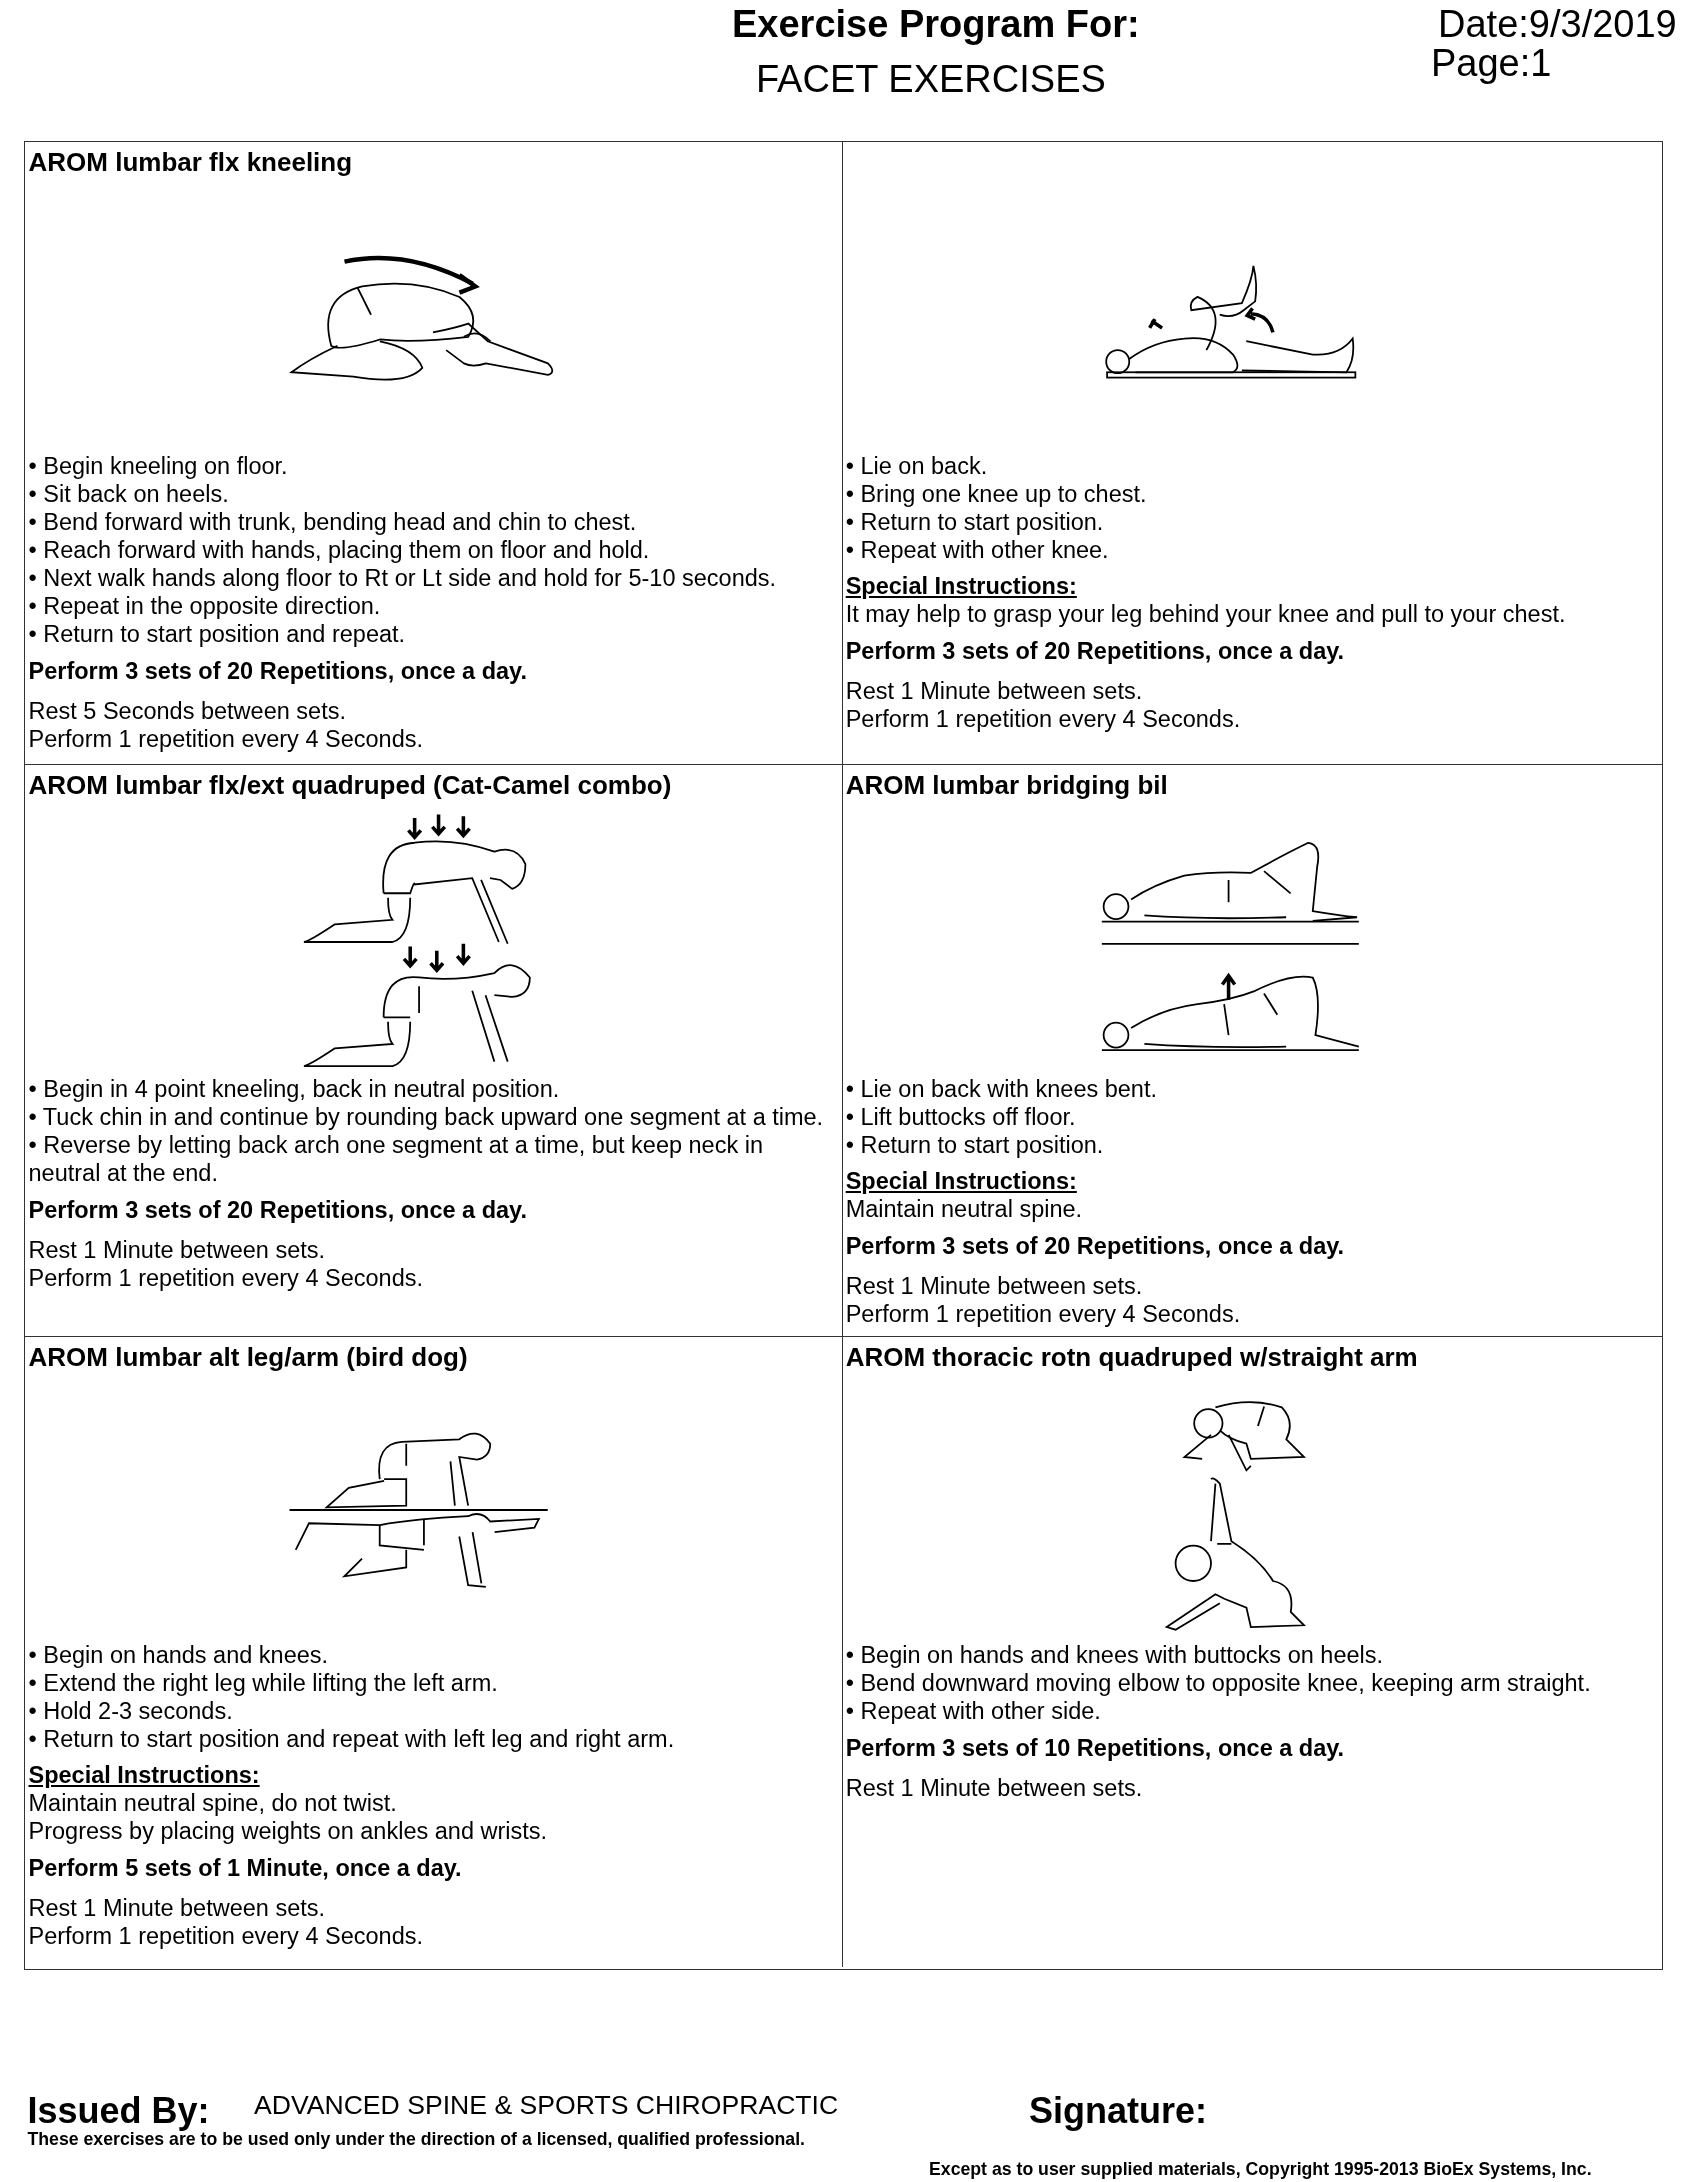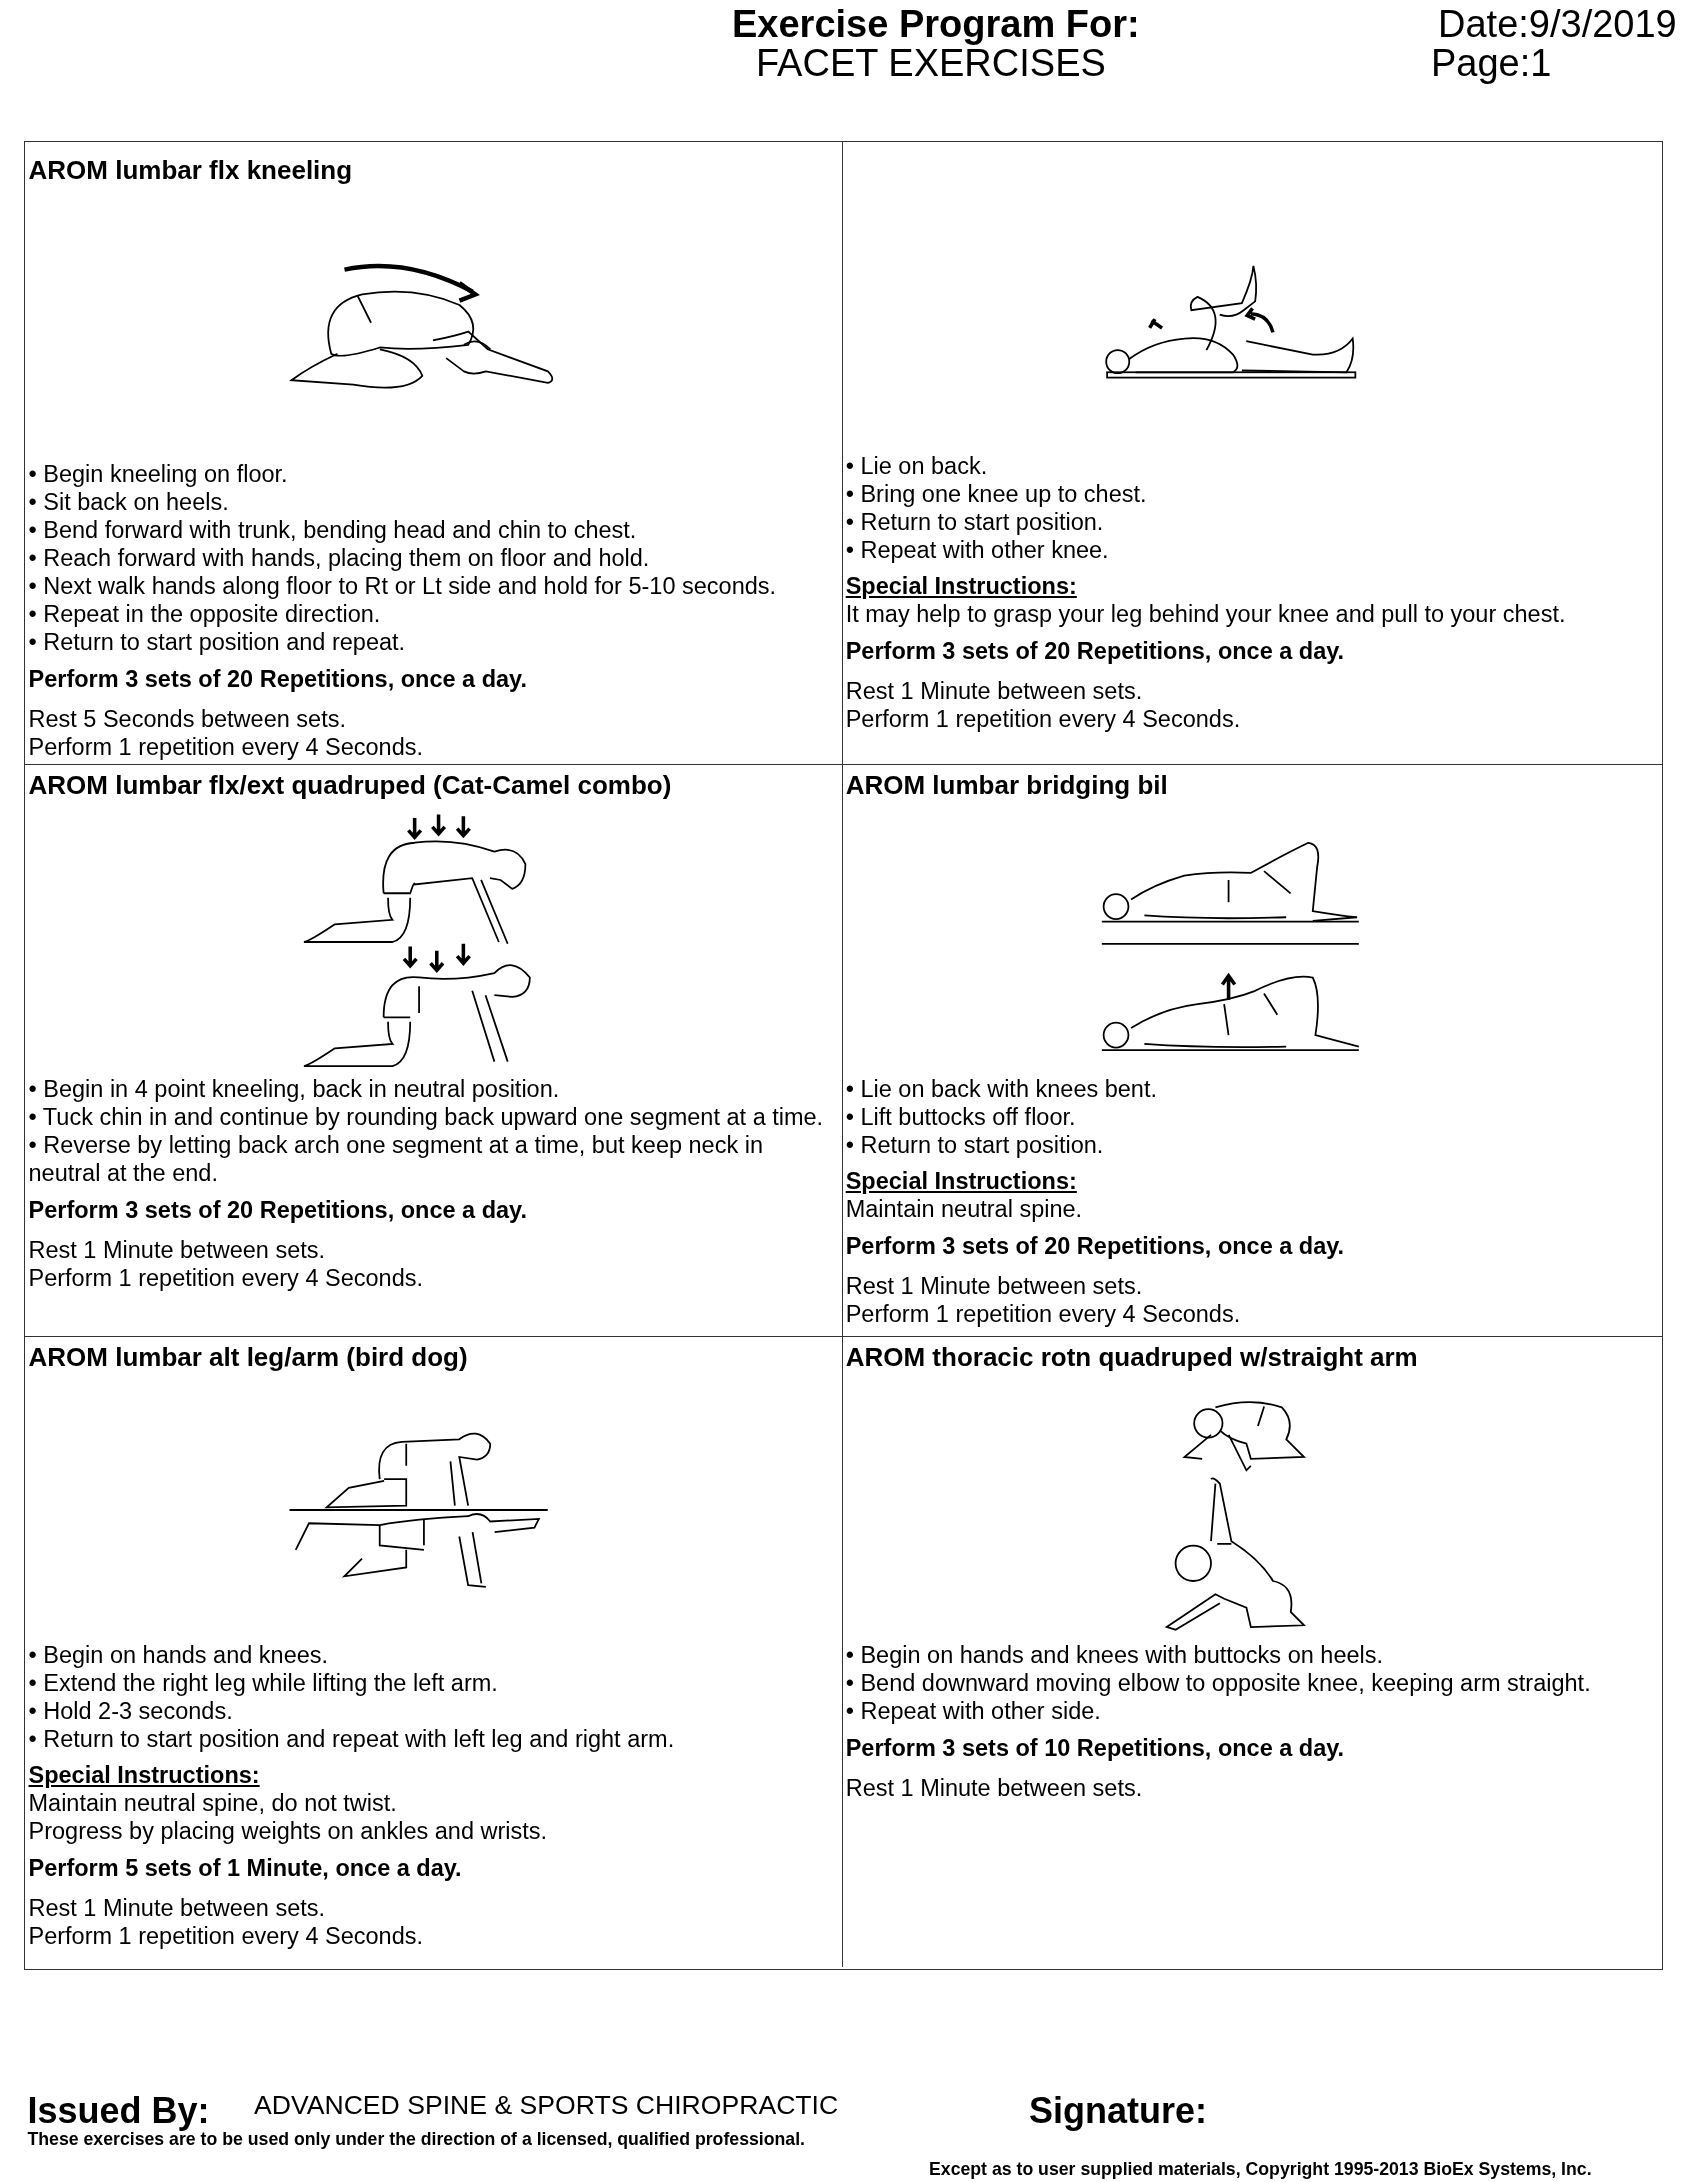--- a/index.html
+++ b/index.html
@@ -37,27 +37,27 @@
 
     .footer { position: absolute; white-space: nowrap; }
     .f-label { font-weight: bold; font-size: 36px; }
     .f-val { font-size: 26.6px; }
     .f-small { font-weight: bold; font-size: 17.7px; }
   </style>
 </head>
 <body>
 
 <div class="hdr bold" style="left:732px; top:7px;">Exercise Program For:</div>
-<div class="hdr" style="left:756px; top:46px;">FACET EXERCISES</div>
+<div class="hdr" style="left:756px; top:62px;">FACET EXERCISES</div>
 <div class="hdr" style="left:1438px; top:7px;"><span>Date:</span><span>9/3/2019</span></div>
 <div class="hdr" style="left:1431px; top:46px;"><span>Page:</span><span>1</span></div>
 
 <div id="grid">
 
-  <div class="cell" style="left:0; top:8px; width:819px; height:623px;">
+  <div class="cell" style="left:0; top:0; width:819px; height:623px;">
     <div class="title">AROM lumbar flx kneeling</div>
     <div class="illus" style="left:257px; top:102px;">
       <svg width="293" height="168" viewBox="0 0 330 190" fill="none" stroke="#000" stroke-width="2">
         <path d="M70 20 Q 140 5 215 45" stroke-width="5"></path>
           <path d="M200 35 L 218 48 L 200 55" stroke-width="5"></path>
         <path d="M55 115 Q 40 60 90 48 Q 150 38 200 60 Q 225 80 210 105 Q 150 112 110 108 Q 65 122 55 115 Z"></path>
         <path d="M85 50 L 100 80"></path>
           <path d="M62 115 Q 30 130 10 145 L 80 150 Q 140 160 158 140 Q 150 118 110 110"></path>
         <path d="M170 100 Q 195 95 210 90 L 232 110 L 300 135 Q 310 145 300 148 L 230 135 Q 215 140 205 135 L 185 120"></path>
         <path d="M205 105 Q 220 95 235 110"></path>

